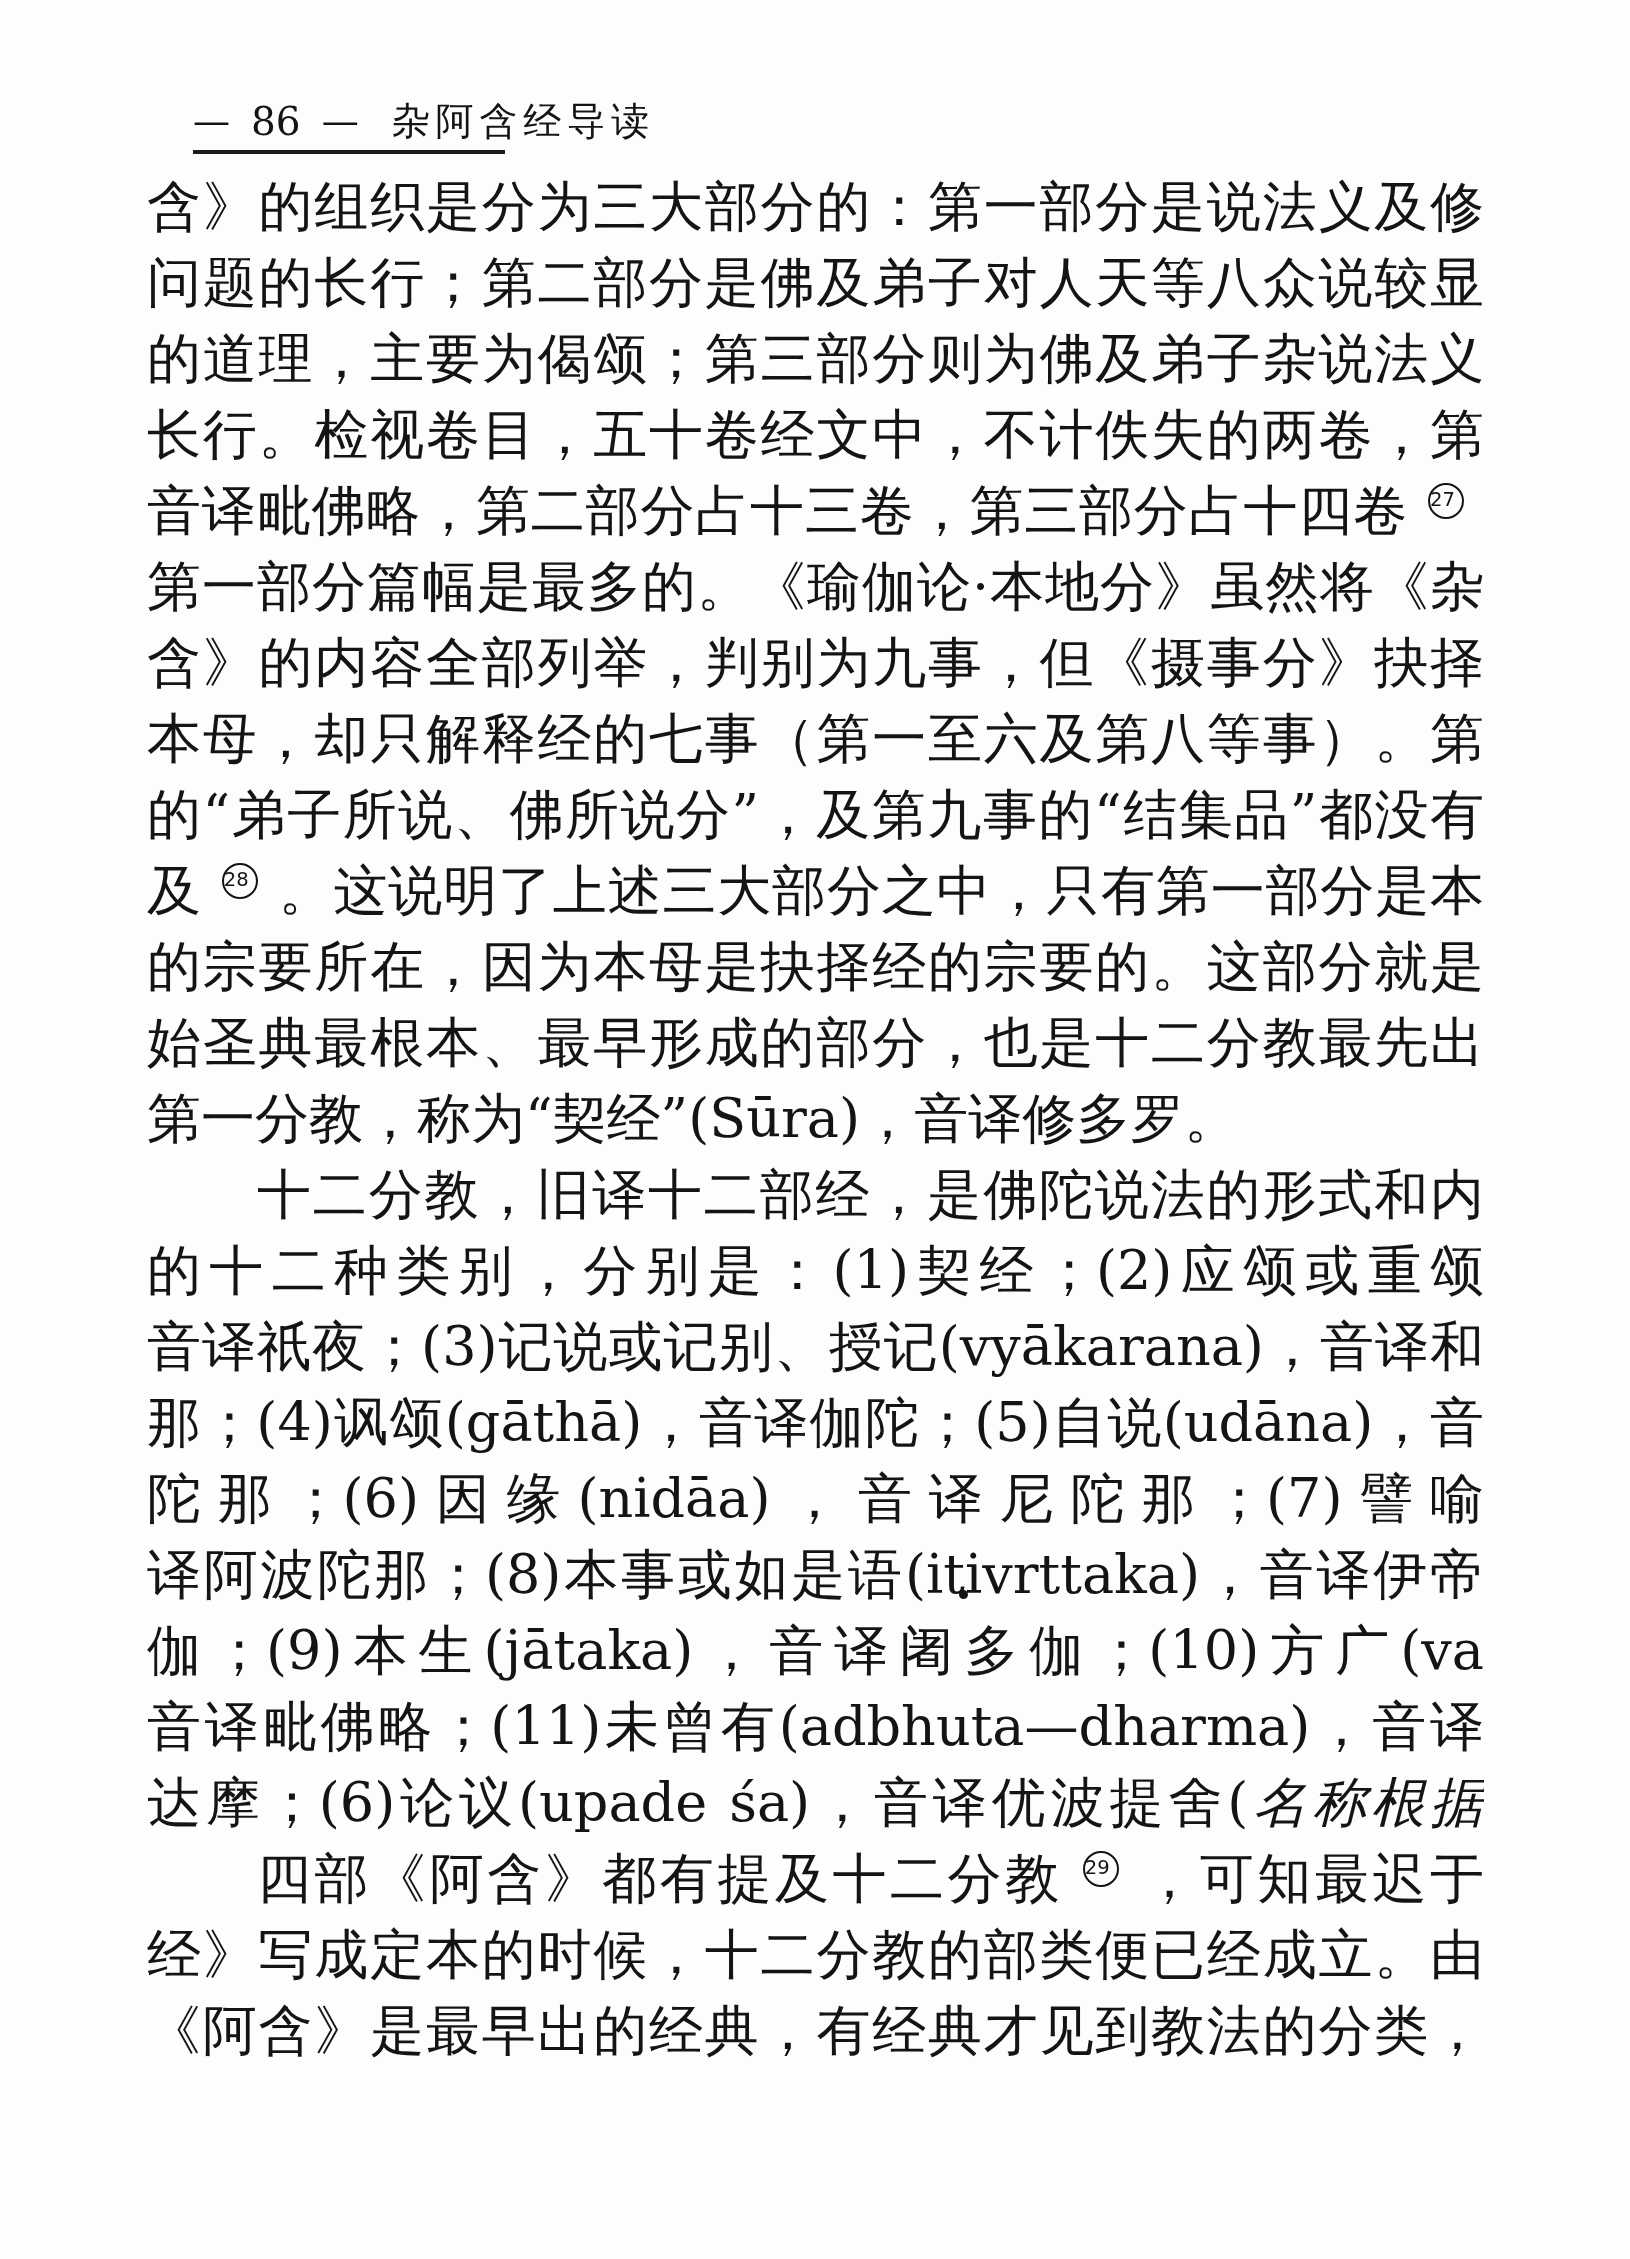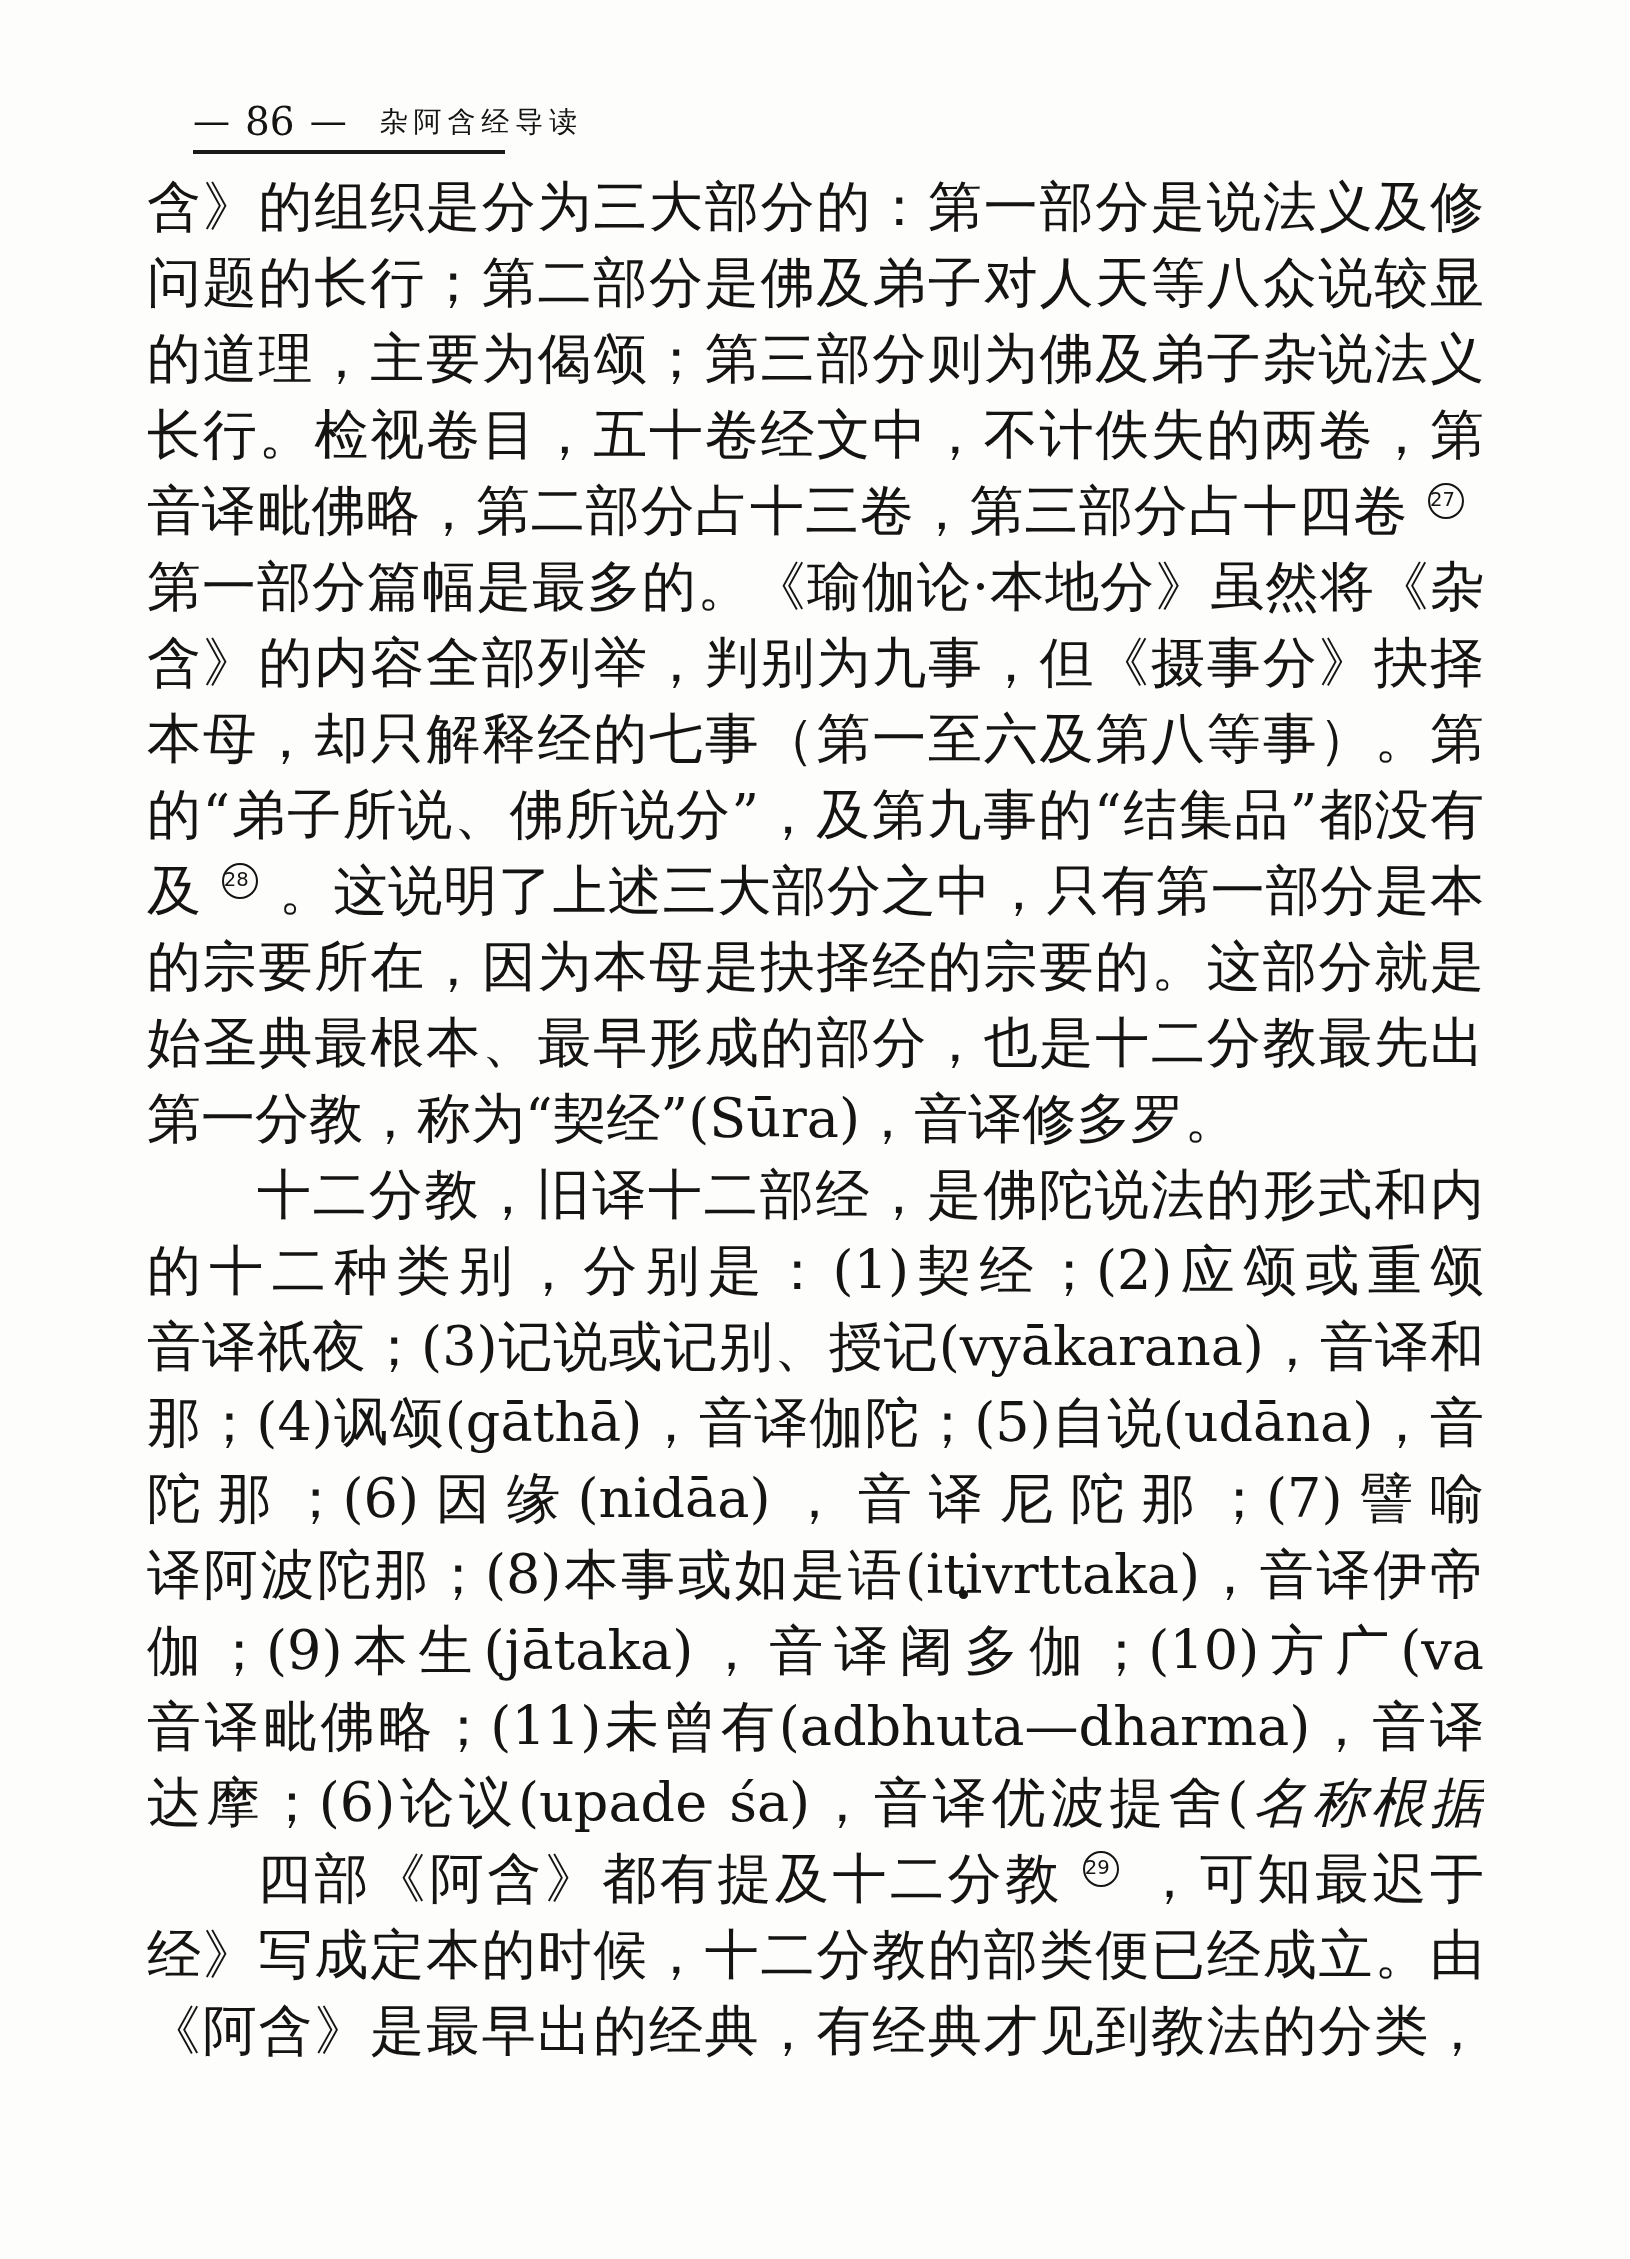--- a/index.html
+++ b/index.html
@@ -20,22 +20,22 @@
     position: absolute;
     left: 193px;
     top: 96px;
     height: 51px;
     display: flex;
     align-items: center;
     font-size: 37px;
     white-space: nowrap;
   }
   .header .h-dash { letter-spacing: 0; }
-  .header .h-num { margin: 0 15px; font-size: 39px; }
-  .header .h-title { margin-left: 33px; letter-spacing: 5.9px; font-size: 28px; }
+  .header .h-num { margin: 0 21px; font-size: 39px; }
+  .header .h-title { margin-left: 33px; letter-spacing: 5.9px; font-size: 38px; }
 
   .header-rule {
     position: absolute;
     left: 193px;
     top: 150px;
     width: 312px;
     height: 3.9px;
     background: #1c1b1a;
   }
 

